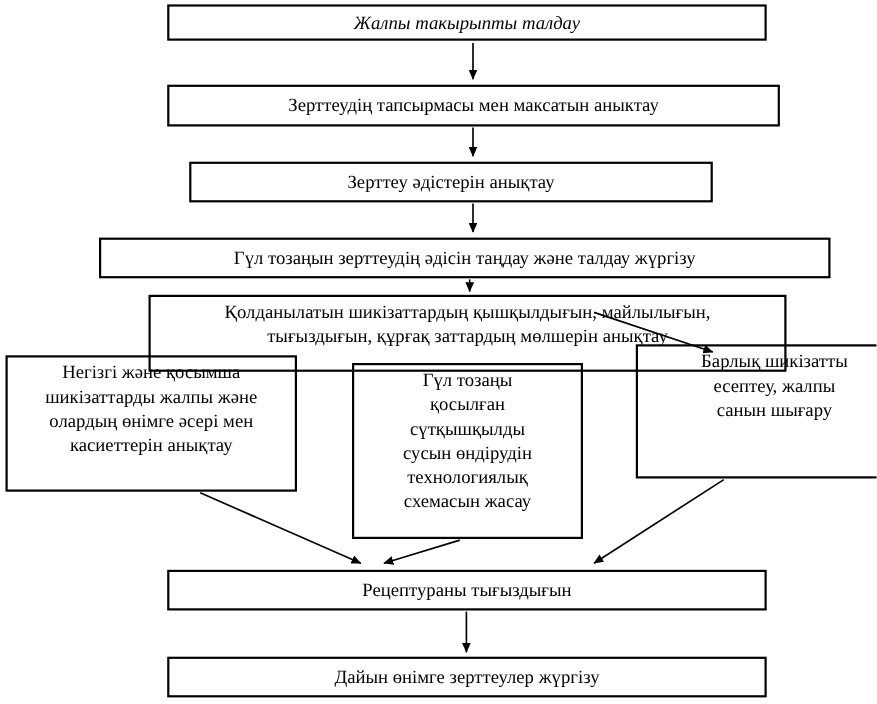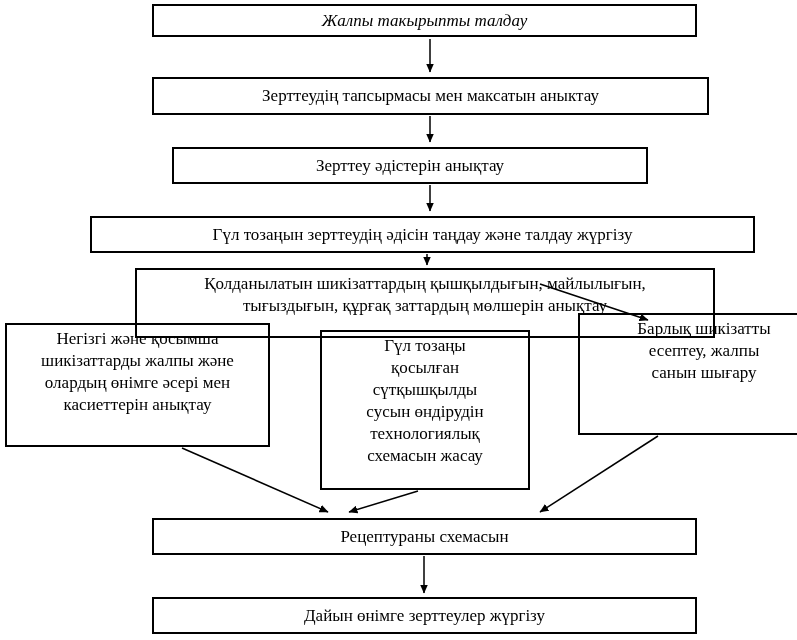--- a/index.html
+++ b/index.html
@@ -92,21 +92,21 @@
     <div>схемасын жасау</div>
   </div>
 
   <div class="box top-align" id="branch-right">
     <div>Барлық шикізатты</div>
     <div>есептеу, жалпы</div>
     <div>санын шығару</div>
   </div>
 
   <div class="box" id="step6">
-    <div>Рецептураны схемасын</div>
+    <div>Рецептураны тығыздығын</div>
   </div>
 
   <div class="box" id="step7">
     <div>Дайын өнімге зерттеулер жүргізу</div>
   </div>
 
   <svg class="arrows" viewBox="0 0 797 640" xmlns="http://www.w3.org/2000/svg">
     <defs>
       <marker id="arrowhead" markerWidth="10" markerHeight="8" refX="8.5" refY="4" orient="auto" markerUnits="userSpaceOnUse">
         <path d="M0,0 L9,4 L0,8 Z" fill="#000"></path>

